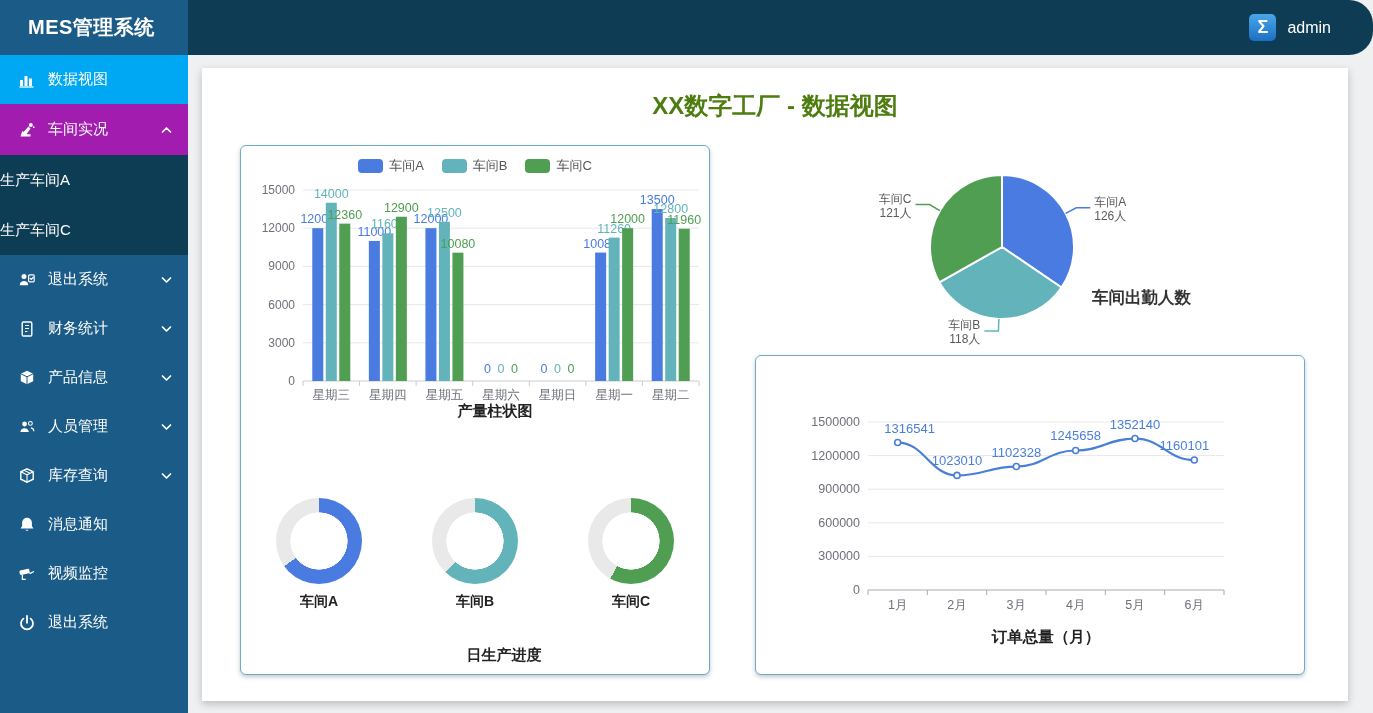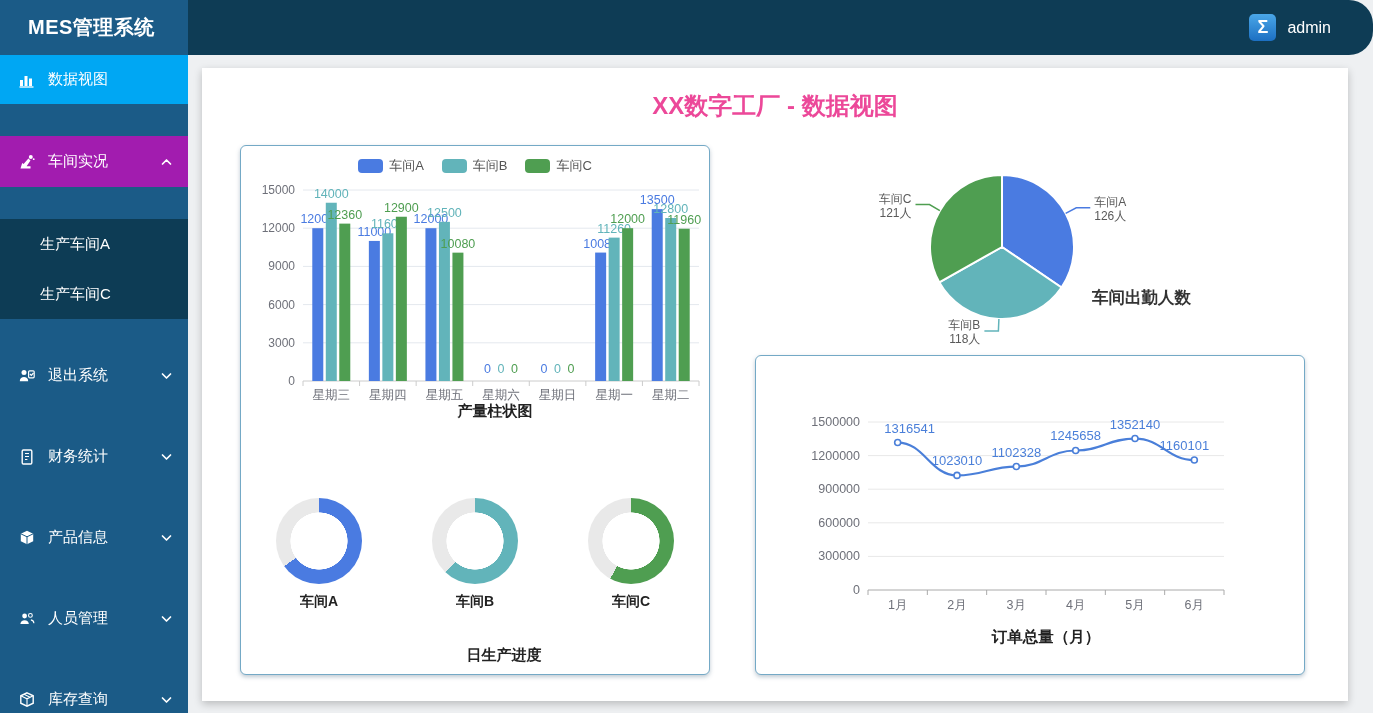--- a/index.html
+++ b/index.html
@@ -7,33 +7,33 @@
 
   
   .topbar{position:absolute;top:0;left:0;right:0;height:55px;background:#0e3c55;display:flex;z-index:5;border-radius:24px;}
   .topbar-brand{width:188px;background:#1b5b87;color:#fff;font-size:20px;font-weight:bold;
     display:flex;align-items:center;padding-left:28px;box-sizing:border-box;letter-spacing:.5px;}
   .topbar-right{margin-left:auto;display:flex;align-items:center;gap:11px;padding-right:42px;color:#fff;font-size:16px;}
   .sigma{width:27px;height:27px;border-radius:5px;background:linear-gradient(#4aa7e8,#1c6fc2);
     display:flex;align-items:center;justify-content:center;color:#fff;font-weight:bold;font-size:18px;}
 
   
-  .sidebar{position:absolute;top:55px;left:0;width:188px;bottom:0;background:#1b5b87;display:flex;flex-direction:column;gap:32px;}
+  .sidebar{position:absolute;top:55px;left:0;width:188px;bottom:0;background:#1b5b87;display:flex;flex-direction:column;}
   .side-item{height:49px;flex:none;display:flex;align-items:center;padding:0 16px 0 17px;color:#fff;font-size:15px;cursor:pointer;}
   .side-item .icon{width:20px;height:20px;margin-right:11px;display:flex;align-items:center;justify-content:center;flex:none;}
   .side-item.active{background:#00a7f3;}
   .side-item.open{height:51px;background:#a21caf;}
   .submenu{background:#0d3c55;}
-  .sub-item{height:50px;display:flex;align-items:center;padding-left:40px;color:#fff;font-size:15px;cursor:pointer;}
+  .sub-item{height:50px;display:flex;align-items:center;color:#fff;font-size:15px;cursor:pointer;}
   .chev{margin-left:auto;display:flex;align-items:center;}
 
   
   .main{position:absolute;left:188px;top:55px;right:0;bottom:0;background:#eef0f2;}
   .card{position:absolute;left:14px;top:13px;width:1146px;height:633px;background:#fff;box-shadow:0 3px 8px rgba(0,0,0,.22);}
-  .page-title{position:absolute;top:22px;left:0;width:100%;text-align:center;font-size:24px;font-weight:bold;color:#ec4899;}
+  .page-title{position:absolute;top:22px;left:0;width:100%;text-align:center;font-size:24px;font-weight:bold;color:#4d7c0f;}
 
   .panel{position:absolute;background:#fff;border:1px solid #74a9c6;border-radius:6px;box-shadow:0 2px 4px rgba(70,100,125,.35);box-sizing:border-box;}
   #panel-production{left:38px;top:77px;width:470px;height:530px;}
   #panel-orders{left:553px;top:287px;width:550px;height:320px;}
 
   .legend{position:absolute;top:11px;left:0;width:100%;display:flex;justify-content:center;gap:18px;}
   .legend-item{display:flex;align-items:center;gap:6px;font-size:13px;color:#555;cursor:pointer;}
   .legend-item .sw{width:25px;height:14px;border-radius:4px;}
 
   #bar-svg{position:absolute;top:32px;left:0;}

